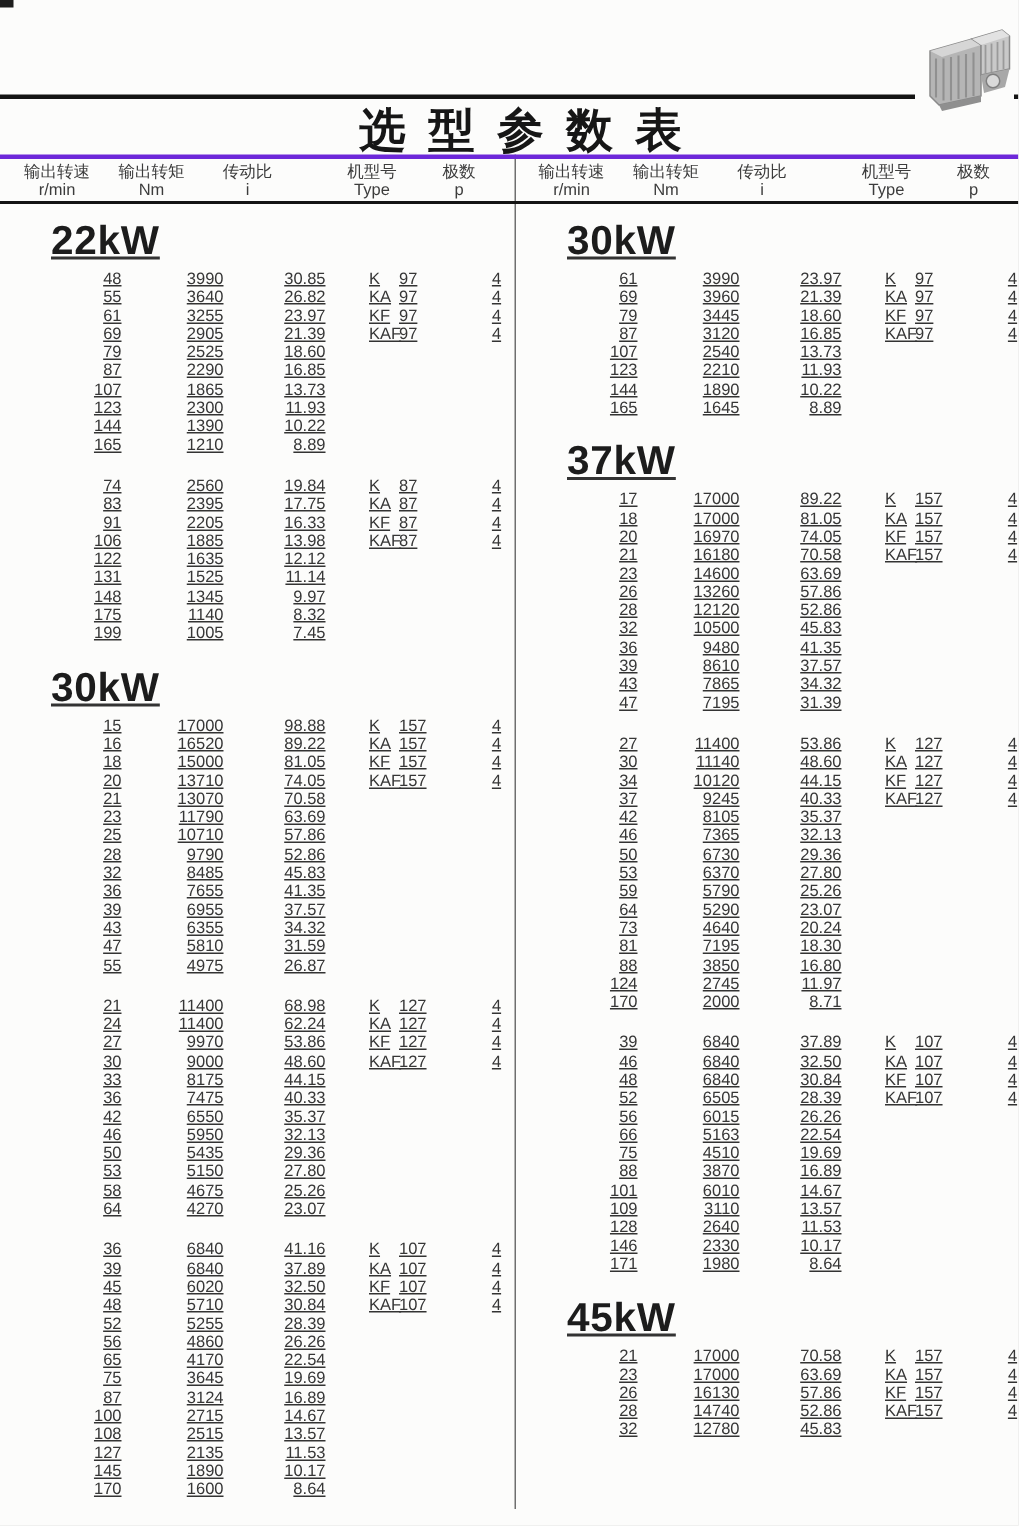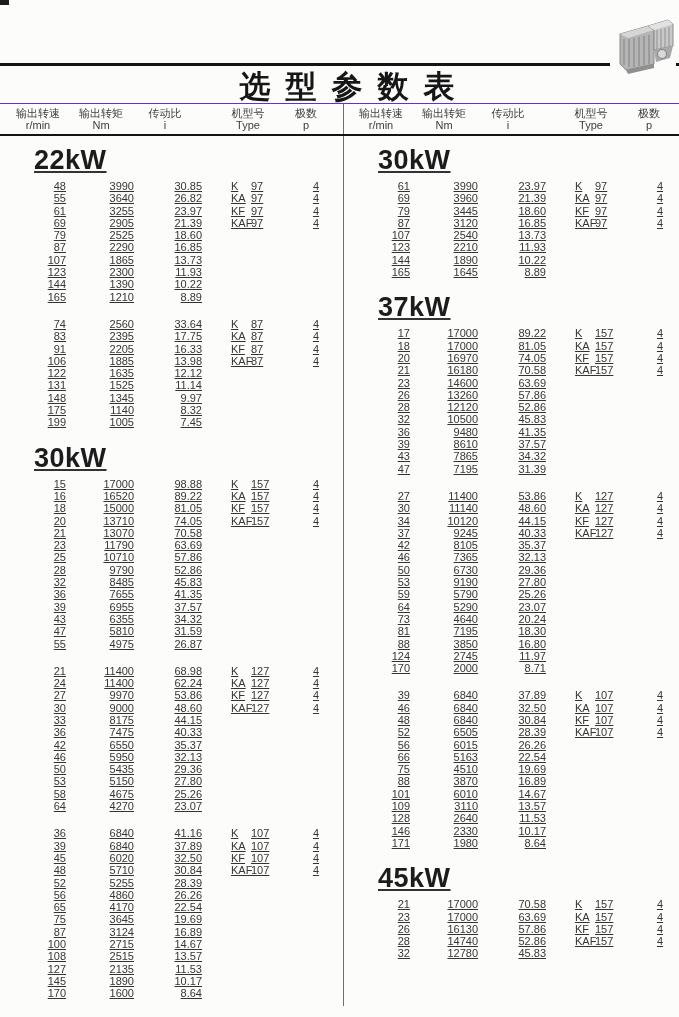--- a/index.html
+++ b/index.html
@@ -11,38 +11,38 @@
   .corner-mark{position:absolute;left:0;top:0;width:9px;height:5px;background:#1d1d1d;}
   .rule-top{position:absolute;left:0;top:63px;width:679px;height:3px;background:#141414;}
   .page-title{
     position:absolute;top:66px;left:0;width:679px;text-align:center;
     font-size:31px;font-weight:bold;color:#161616;
     letter-spacing:15px;padding-left:30px;box-sizing:border-box;white-space:nowrap;
   }
   .photo{position:absolute;top:12px;right:3px;width:66px;height:68px;z-index:3;background:#fcfcfb;}
   .header-band{
     position:absolute;top:103px;left:0;width:679px;height:33px;box-sizing:border-box;
-    border-top:1px solid #6d28d9;border-bottom:2px solid #141414;
+    border-top:3px solid #6d28d9;border-bottom:2px solid #141414;
     display:flex;z-index:2;
   }
   .header-half{display:grid;grid-template-columns:76px 50px 78px 88px 28px;}
   .header-half.left{width:343px;}
   .header-half.right{width:336px;}
   .hcell{display:flex;flex-direction:column;align-items:center;justify-content:space-between;padding:3px 0 3px;}
   .hcell span{font-size:11px;line-height:12px;color:#3c3c3c;white-space:nowrap;}
   .vdivider{position:absolute;left:343px;top:103px;width:1px;height:903px;background:#6f6f6f;z-index:1;}
   .content{position:absolute;top:136px;left:16px;width:679px;height:1003px;display:flex;text-decoration:underline;}
   .half{box-sizing:border-box;padding-top:4px;}
   .half.left{width:343px;}
   .half.right{width:335px;margin-left:1px;}
   .section-title{
     font-size:27px;line-height:28px;font-weight:bold;color:#1c1c1c;
     margin:6px 0 6px 18px;letter-spacing:0.5px;
   }
-  .block{margin-bottom:15px;}
+  .block{margin-bottom:15px;margin-left:15px;}
   .row{
     display:grid;grid-template-columns:50px 68px 68px 49px 34px 62px;
     height:12.3px;line-height:12.3px;font-size:11px;color:#363636;white-space:nowrap;
   }
   .c-speed,.c-torque,.c-ratio{text-align:right;}
   .c-type-name{padding-left:29px;text-align:left;}
   .c-type-size{text-align:left;}
   .c-poles{text-align:center;}
 </style>
 </head>
@@ -213,21 +213,21 @@
             <span class="c-ratio">8.89</span>
             <span class="c-type-name"></span>
             <span class="c-type-size"></span>
             <span class="c-poles"></span>
           </div>
         </div>
         <div class="block">
           <div class="row">
             <span class="c-speed">74</span>
             <span class="c-torque">2560</span>
-            <span class="c-ratio">33.64</span>
+            <span class="c-ratio">19.84</span>
             <span class="c-type-name">K</span>
             <span class="c-type-size">87</span>
             <span class="c-poles">4</span>
           </div>
           <div class="row">
             <span class="c-speed">83</span>
             <span class="c-torque">2395</span>
             <span class="c-ratio">17.75</span>
             <span class="c-type-name">KA</span>
             <span class="c-type-size">87</span>
@@ -837,21 +837,21 @@
           <div class="row">
             <span class="c-speed">50</span>
             <span class="c-torque">6730</span>
             <span class="c-ratio">29.36</span>
             <span class="c-type-name"></span>
             <span class="c-type-size"></span>
             <span class="c-poles"></span>
           </div>
           <div class="row">
             <span class="c-speed">53</span>
-            <span class="c-torque">9190</span>
+            <span class="c-torque">6370</span>
             <span class="c-ratio">27.80</span>
             <span class="c-type-name"></span>
             <span class="c-type-size"></span>
             <span class="c-poles"></span>
           </div>
           <div class="row">
             <span class="c-speed">59</span>
             <span class="c-torque">5790</span>
             <span class="c-ratio">25.26</span>
             <span class="c-type-name"></span>

